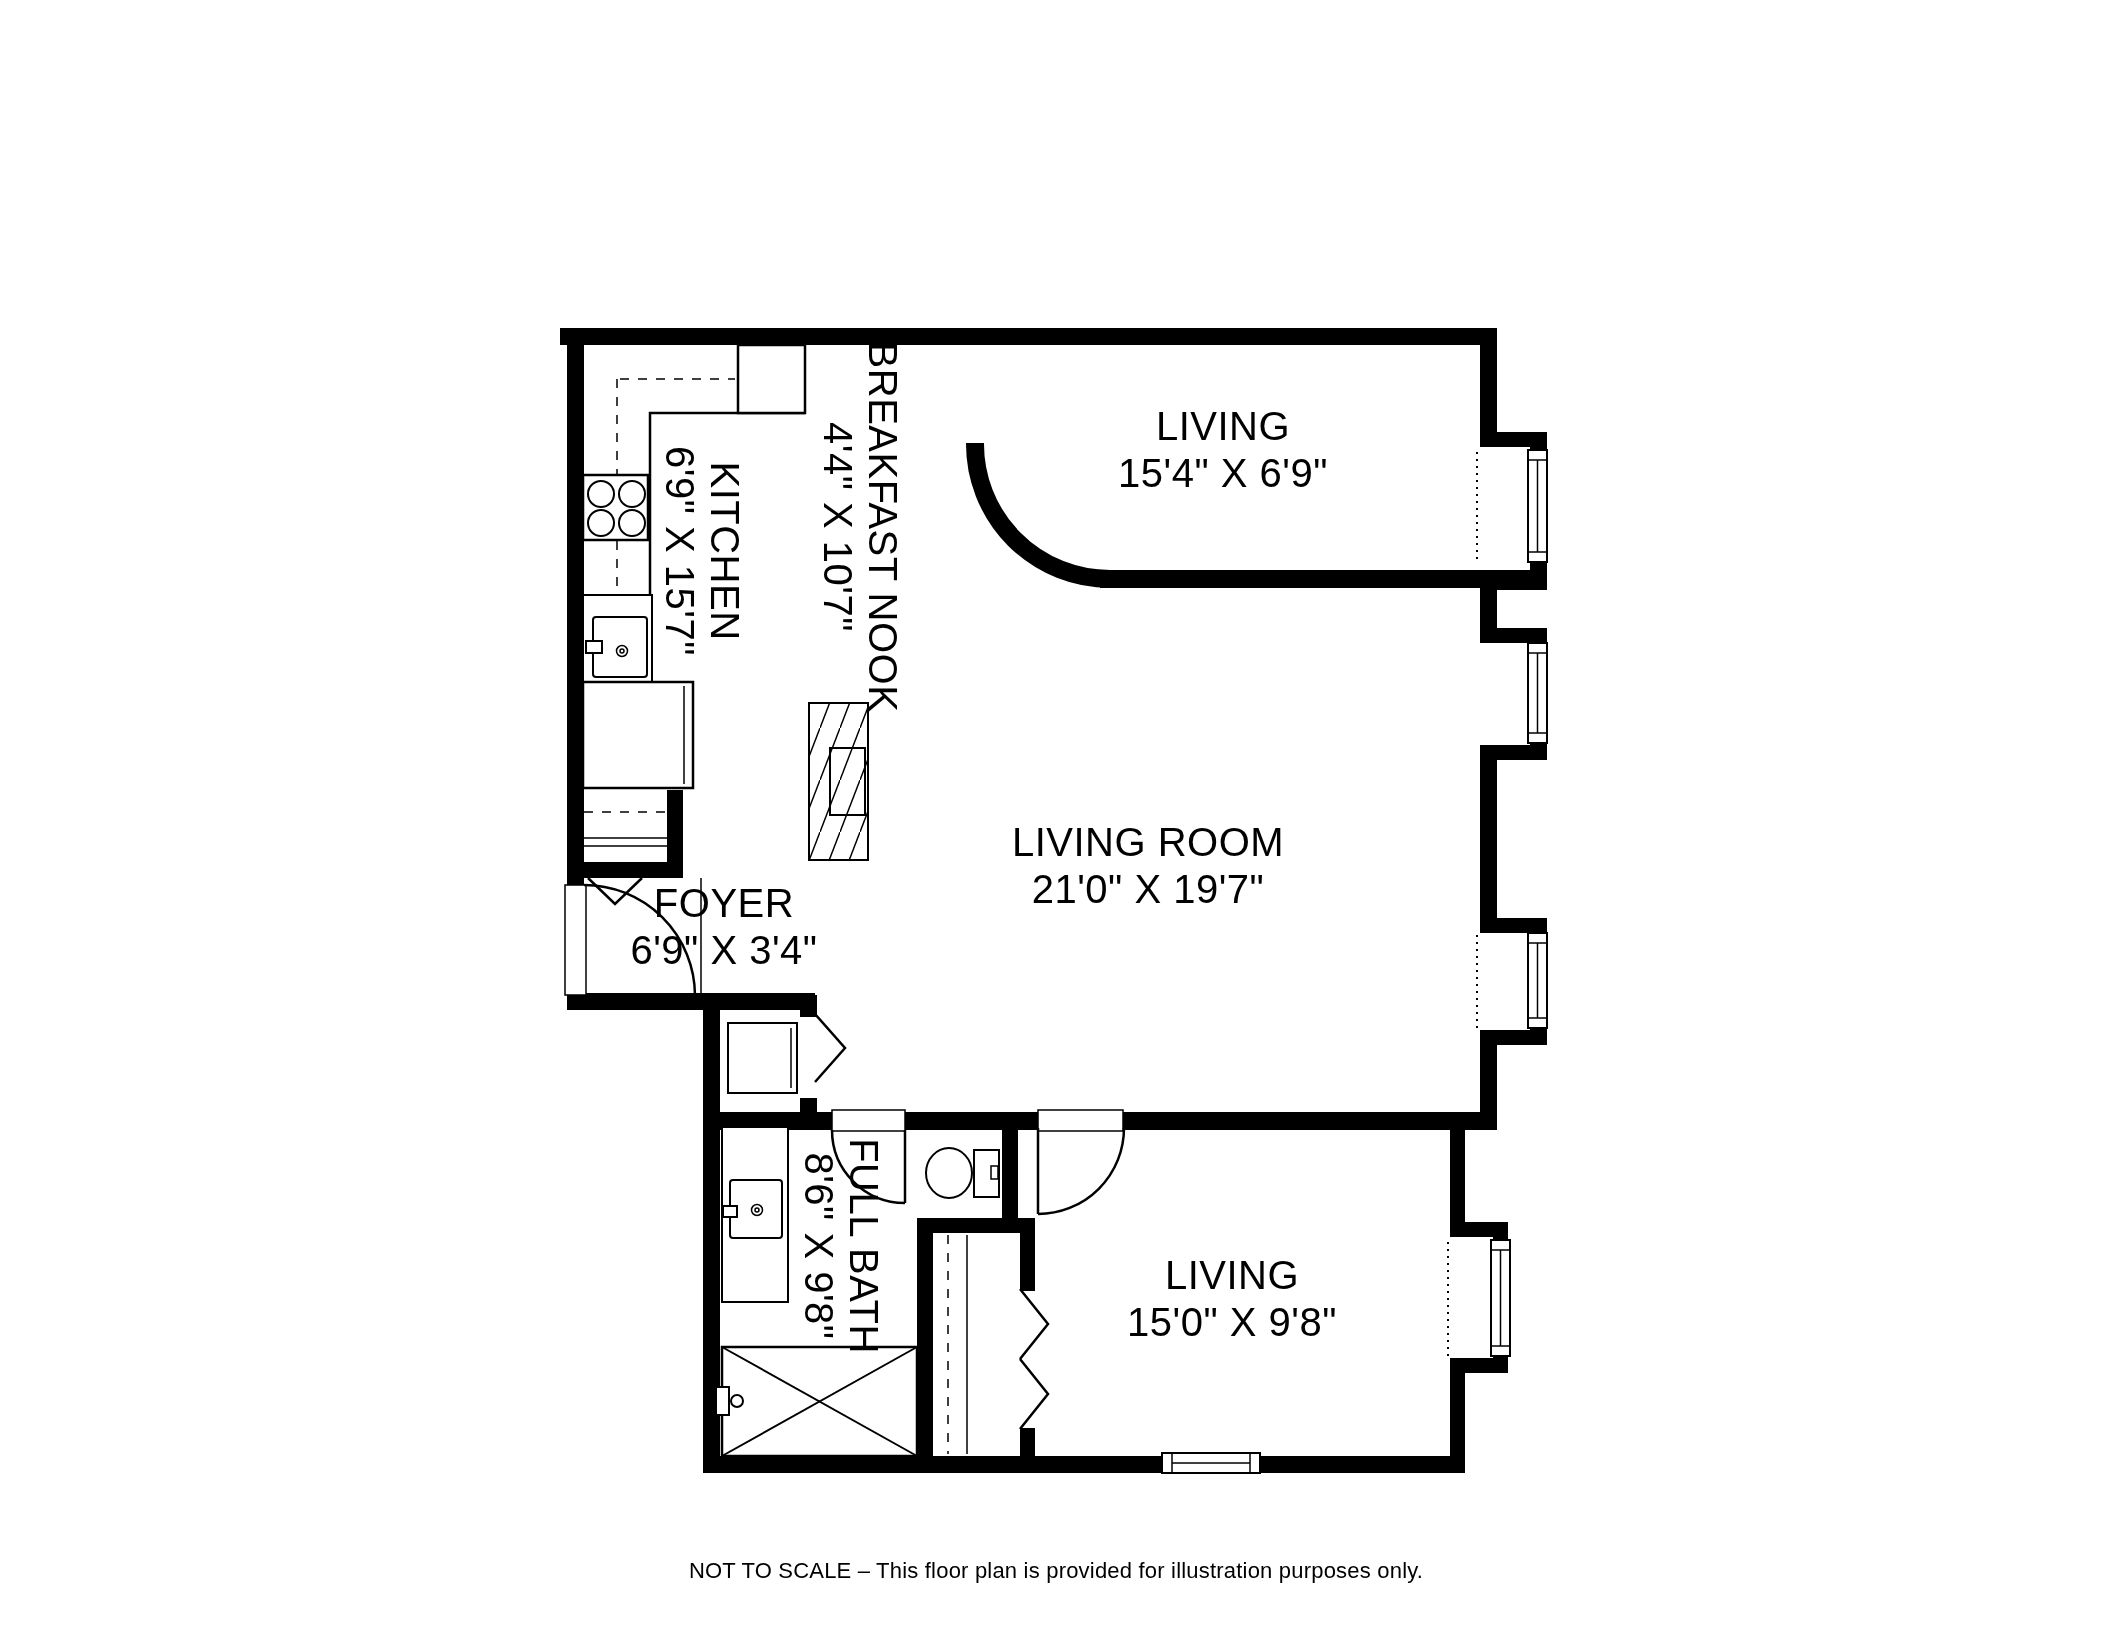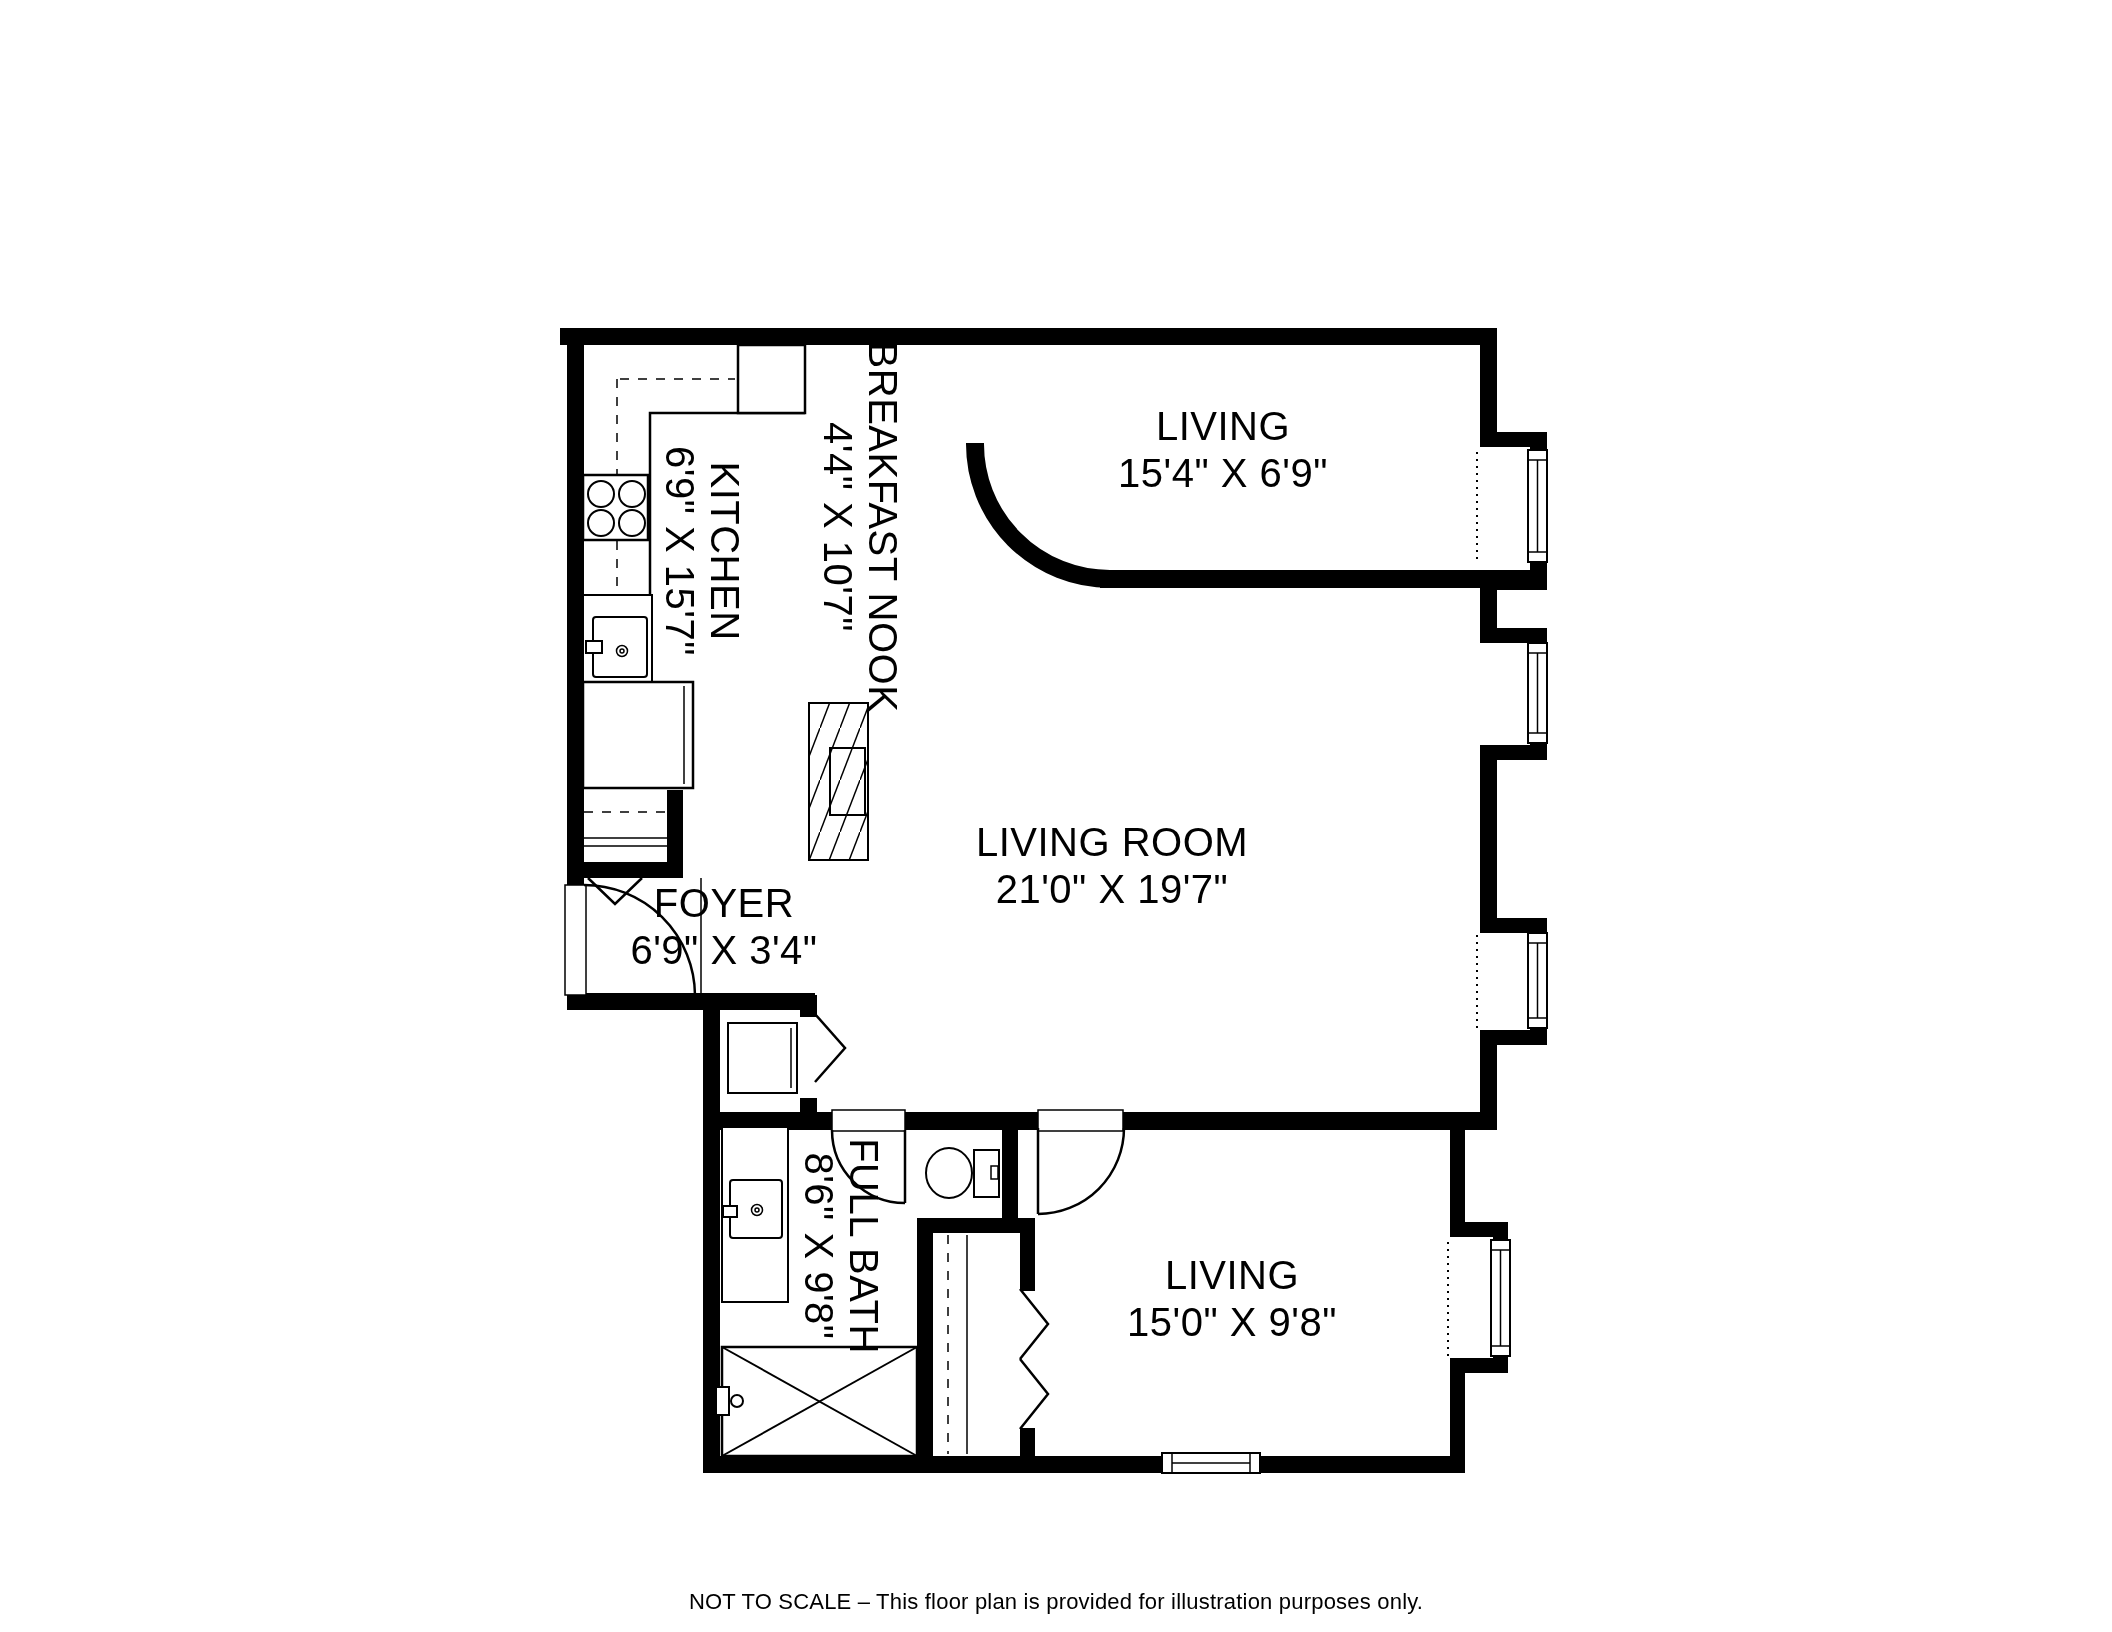--- a/index.html
+++ b/index.html
@@ -6,21 +6,21 @@
   #screenshot{position:relative;width:2112px;height:1632px;background:#fff;overflow:hidden;
     font-family:"Liberation Sans", sans-serif;color:#000;}
   #plan-svg{position:absolute;left:0;top:0;}
   .wall{fill:#000;shape-rendering:crispEdges;}
   .lineart{stroke:#000;fill:none;}
   .fixture{stroke:#000;fill:#fff;}
   .label{position:absolute;text-align:center;font-size:40px;line-height:47px;
     white-space:nowrap;transform:translate(-50%,-50%);letter-spacing:0.5px;}
   .label.vertical{transform:translate(-50%,-50%) rotate(90deg);line-height:45px;}
   .disclaimer{position:absolute;left:0;top:1556px;width:100%;text-align:center;
-    font-size:22px;line-height:29px;letter-spacing:0.2px;margin-top:31px;}
+    font-size:22px;line-height:29px;letter-spacing:0.2px;}
 </style>
 </head>
 <body>
 
 <div id="screenshot">
 
   <svg id="plan-svg" width="2112" height="1632" viewBox="0 0 2112 1632" xmlns="http://www.w3.org/2000/svg">
     <defs>
       <pattern id="hatch" width="20" height="52" patternUnits="userSpaceOnUse">
         <path d="M0 52 L20 0" stroke="#000" stroke-width="1.5"></path>
@@ -210,21 +210,21 @@
   <div class="label vertical" style="left:860px;top:527px">
     <div>BREAKFAST NOOK</div>
     <div>4'4" X 10'7"</div>
   </div>
 
   <div class="label vertical" style="left:702px;top:551px">
     <div>KITCHEN</div>
     <div>6'9" X 15'7"</div>
   </div>
 
-  <div class="label" style="left:1112px;top:866px">
+  <div class="label" style="left:1148px;top:866px">
     <div>LIVING ROOM</div>
     <div>21'0" X 19'7"</div>
   </div>
 
   <div class="label" style="left:724px;top:927px">
     <div>FOYER</div>
     <div>6'9" X 3'4"</div>
   </div>
 
   <div class="label vertical" style="left:841px;top:1246px">

